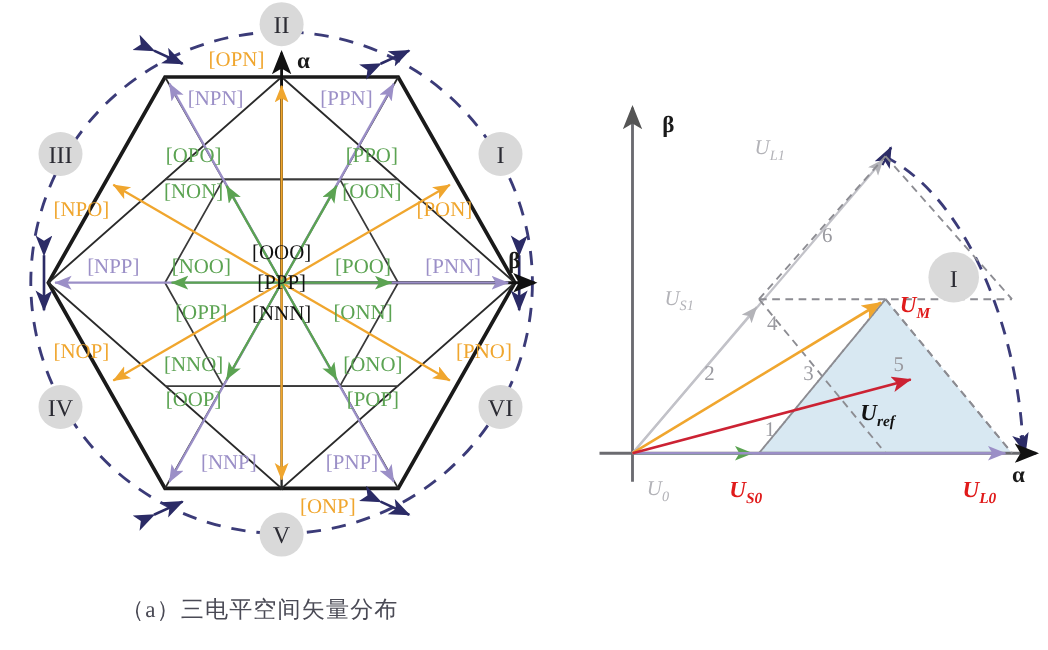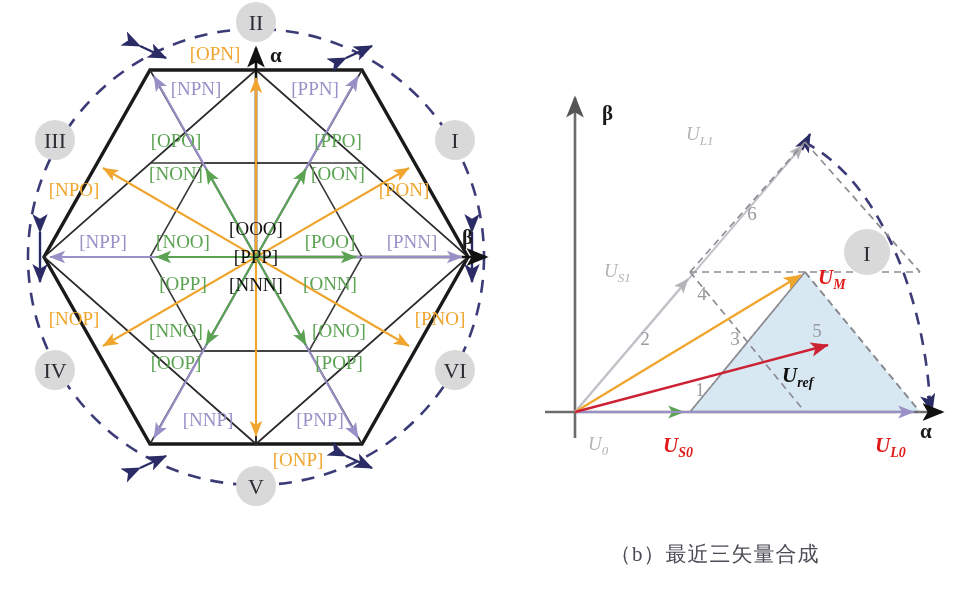--- a/index.html
+++ b/index.html
@@ -248,15 +248,15 @@
         <tspan>U</tspan><tspan dy="5" font-size="14">M</tspan>
       </text>
 
       <text x="782" y="382" class="blk-lab">
         <tspan>U</tspan><tspan dy="5" font-size="14">ref</tspan>
       </text>
     </g>
   </g>
 </svg>
 
-<div class="cap" id="cap-b">（b）最近三矢量合成</div>
+<div class="cap" id="cap-a">（a）三电平空间矢量分布</div>
 
 </div>
 
 </body></html>

